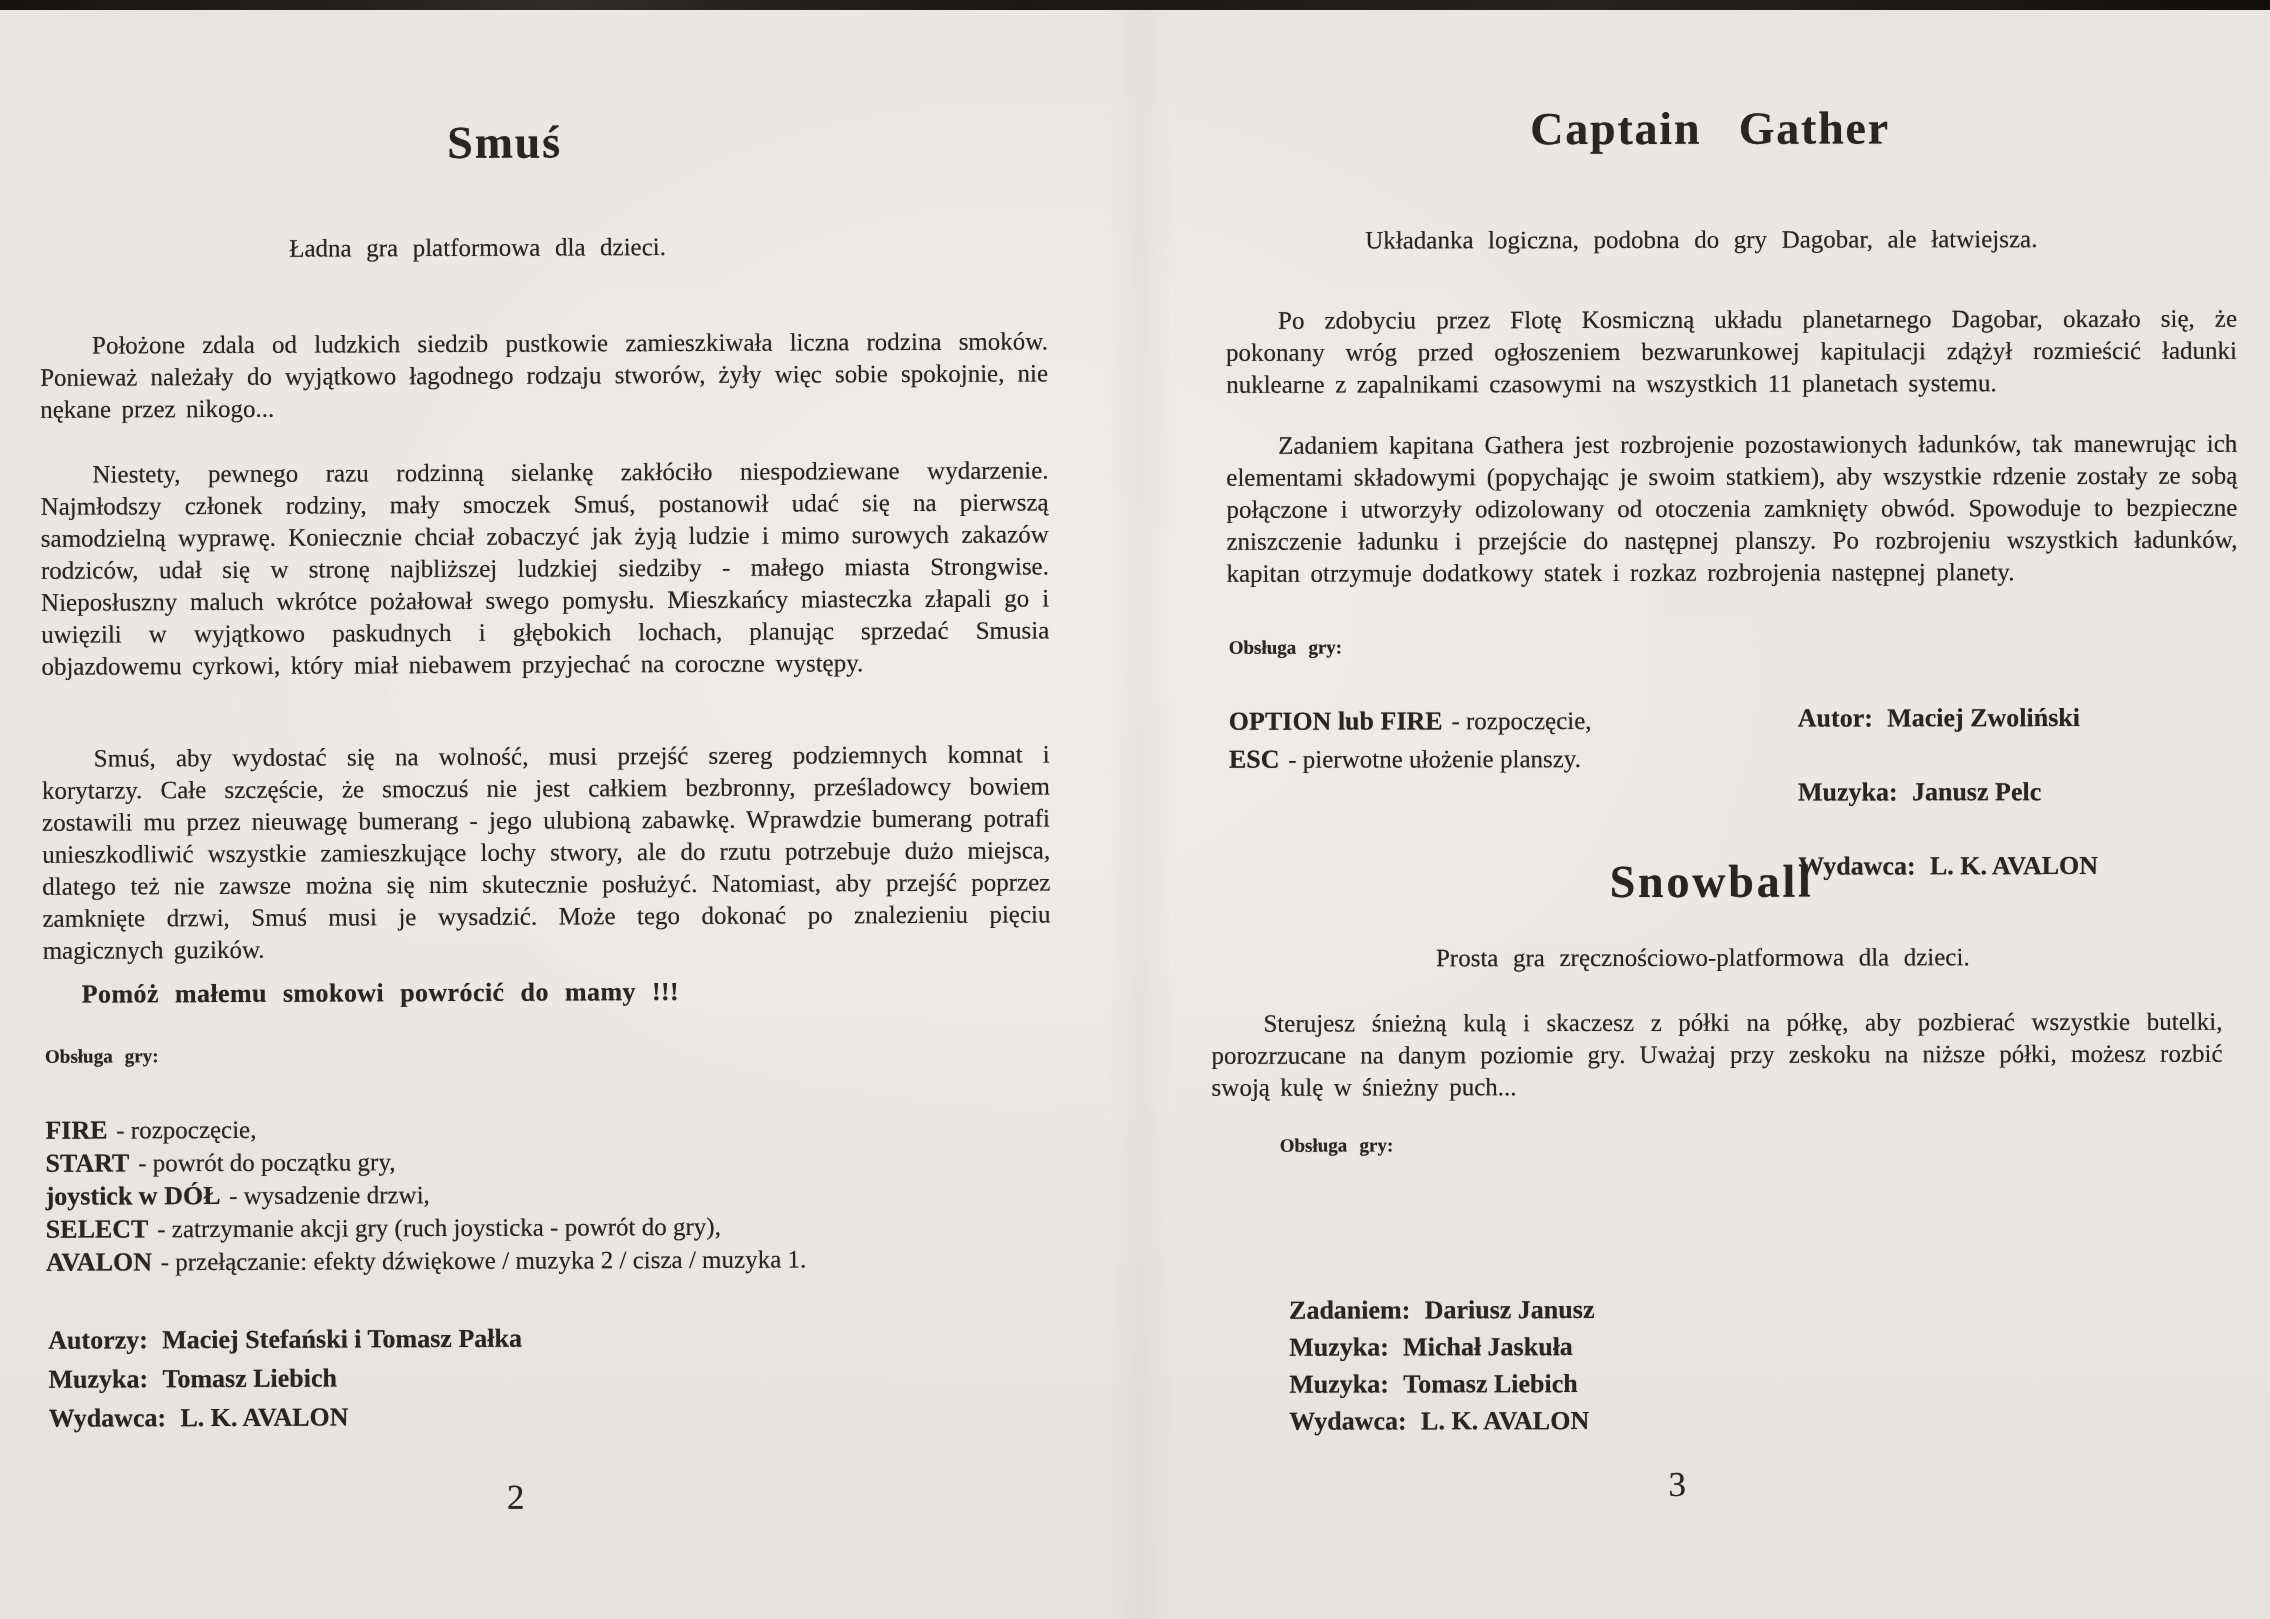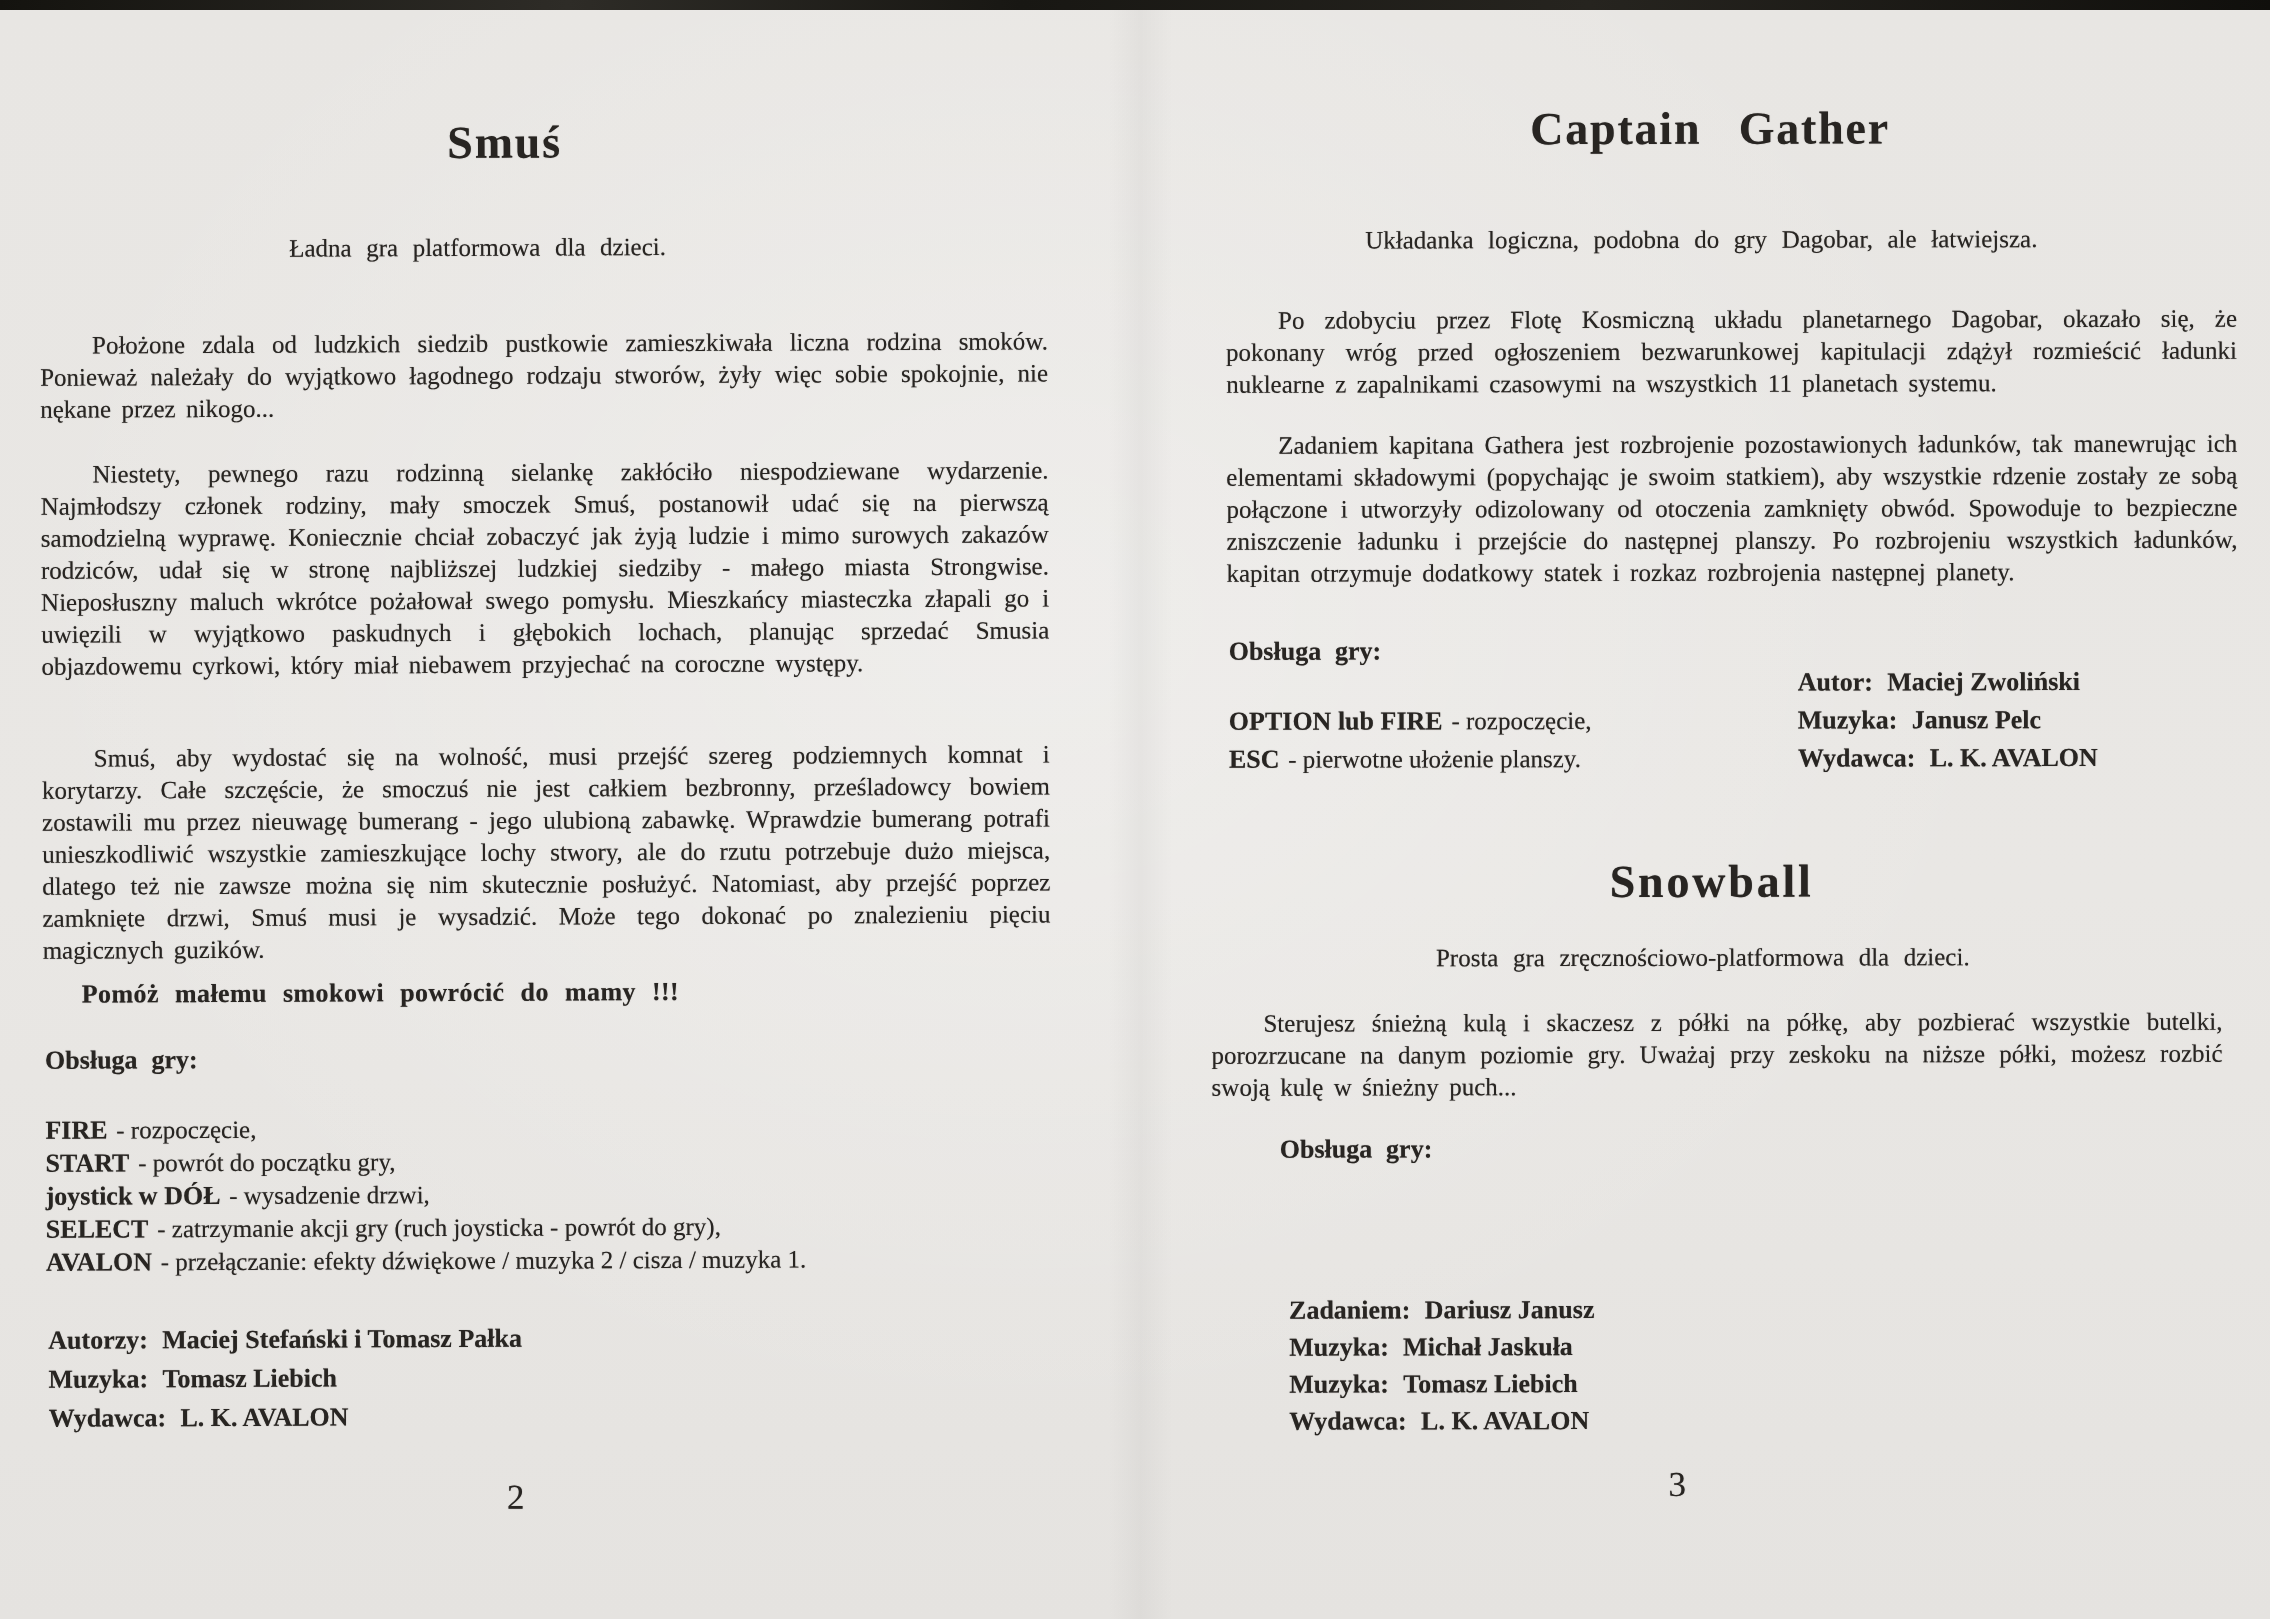--- a/index.html
+++ b/index.html
@@ -34,32 +34,32 @@
     text-align: center; white-space: nowrap;
   }
   .wide-words { word-spacing: 24px; }
   .subtitle { font-size: 25px; text-align: center; word-spacing: 8.3px; white-space: nowrap; }
   .para {
     font-size: 25px; line-height: 32px;
     text-align: justify; text-indent: 52px; word-spacing: 4.2px;
     margin: 0;
   }
   .call { font-size: 26px; font-weight: bold; word-spacing: 9.2px; letter-spacing: 0.4px; white-space: nowrap; }
-  .heading { font-size: 26px; font-weight: bold; word-spacing: 7.4px; white-space: nowrap; text-align: center; }
+  .heading { font-size: 19px; font-weight: bold; word-spacing: 7.4px; white-space: nowrap; text-align: center; }
   .ctl-line { font-size: 25px; white-space: nowrap; }
   .ctl-key { font-weight: bold; font-size: 26px; }
   .ctl-desc { margin-left: 0.35em; }
   .credit-line { font-weight: bold; font-size: 26px; white-space: nowrap; }
   .credit-value { margin-left: 0.55em; }
   .pageno { font-size: 35px; }
 
   .lh36 .ctl-line { line-height: 33px; }
   .lh41 .ctl-line { line-height: 38px; }
   .lh42 .credit-line { line-height: 39px; }
-  .lh41c .credit-line { line-height: 38px; }
+  .lh41c .credit-line { line-height: 38px; margin-top: 36px; }
   .lh40c .credit-line { line-height: 37px; }
 </style>
 </head>
 <body>
 
 <div class="top-edge"></div>
 <div class="fold-shadow"></div>
 
 <div class="sheet left">
 

